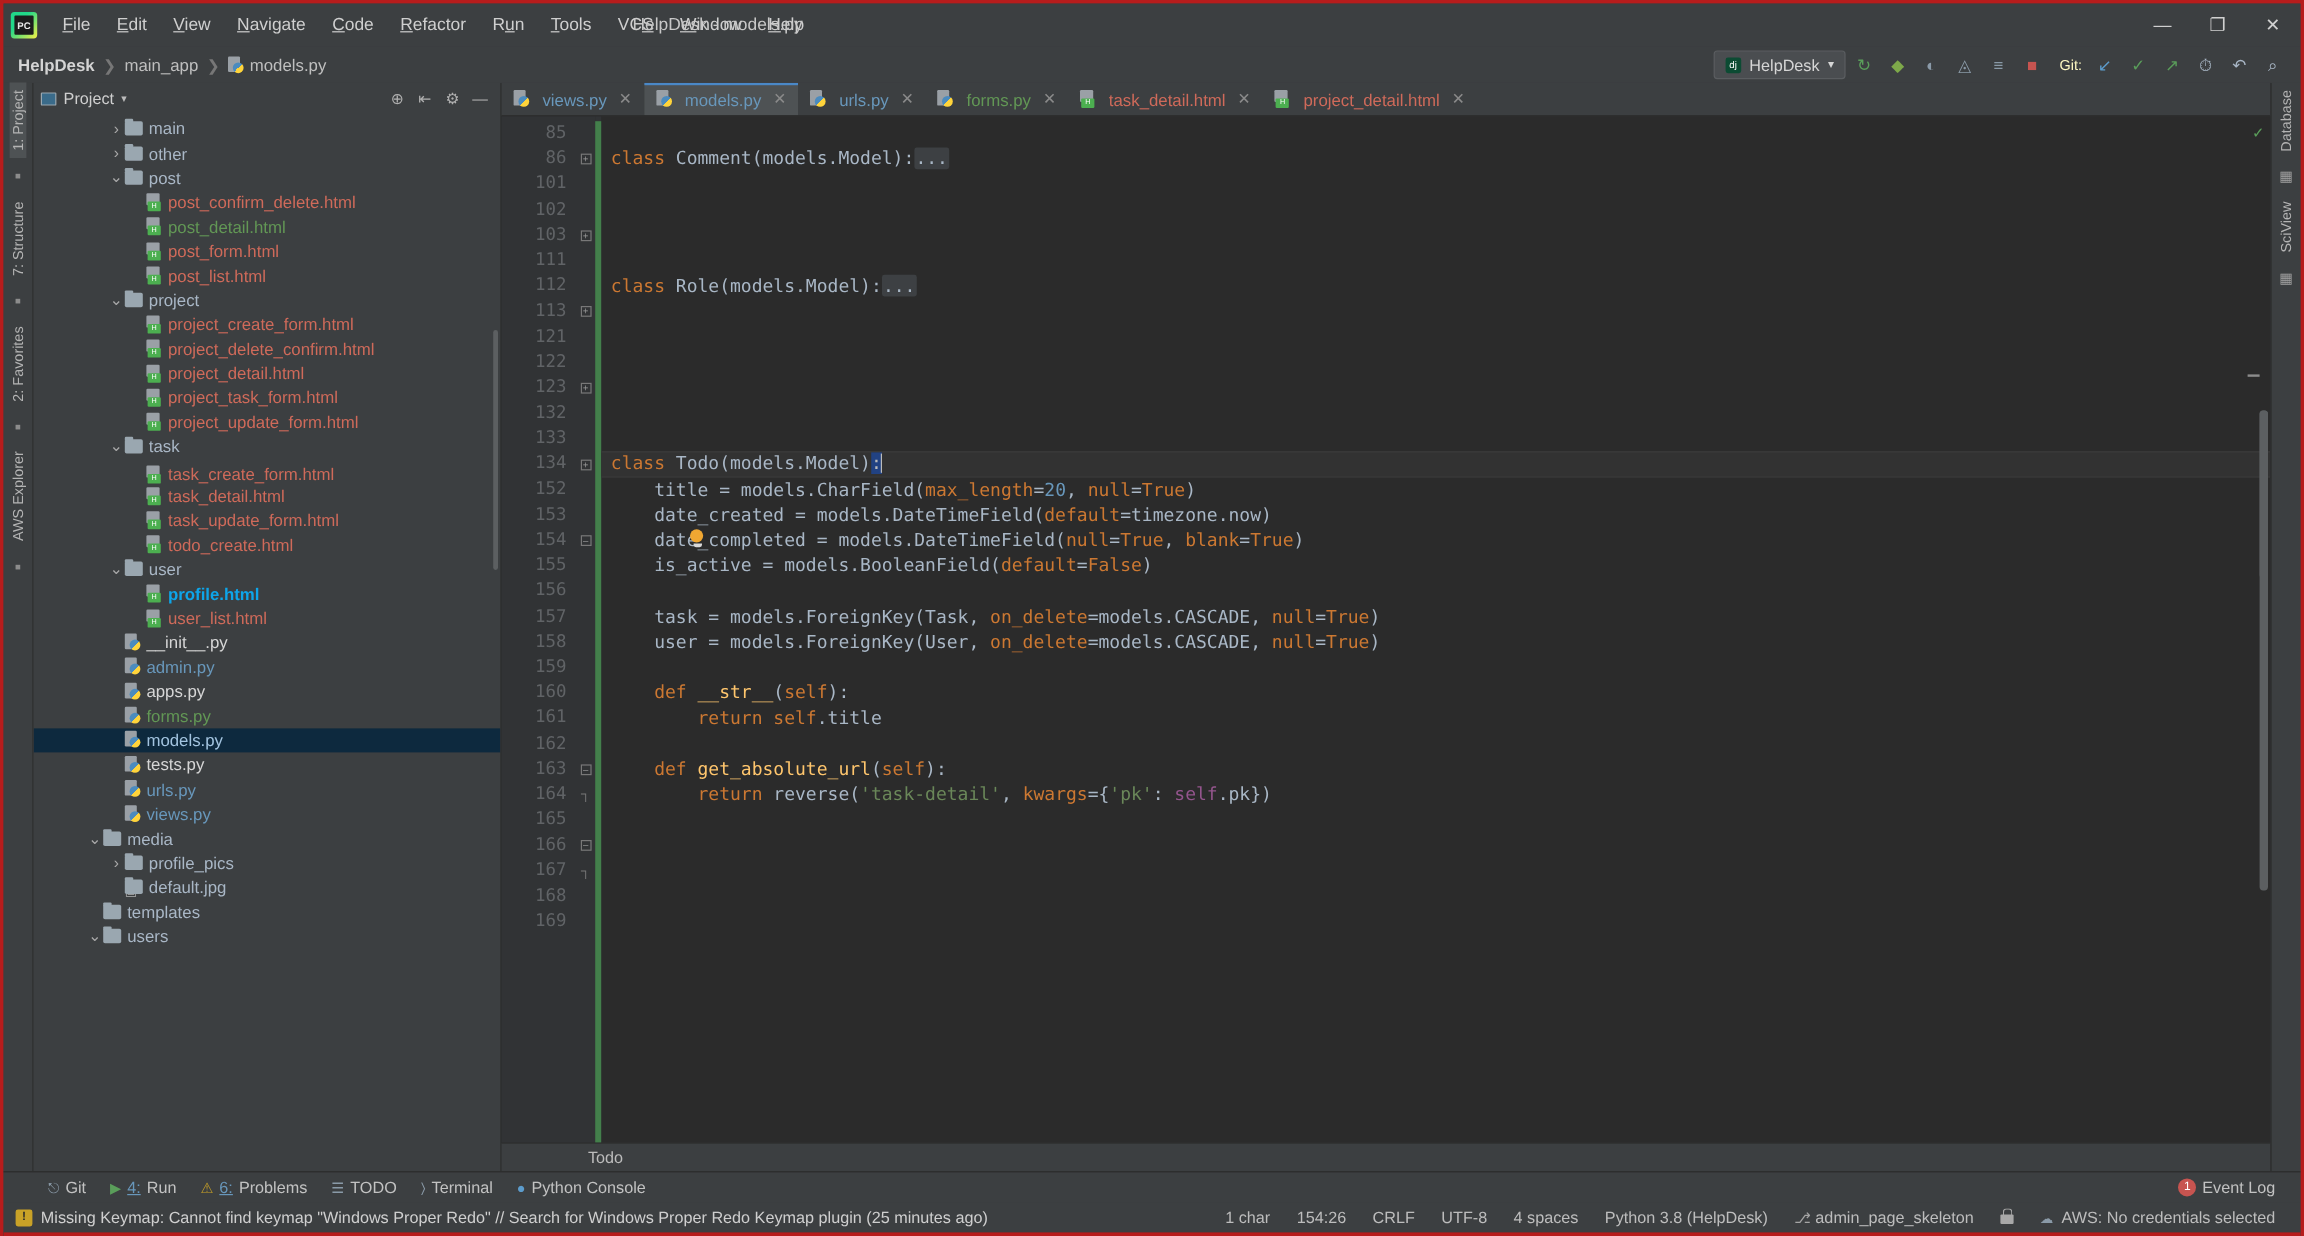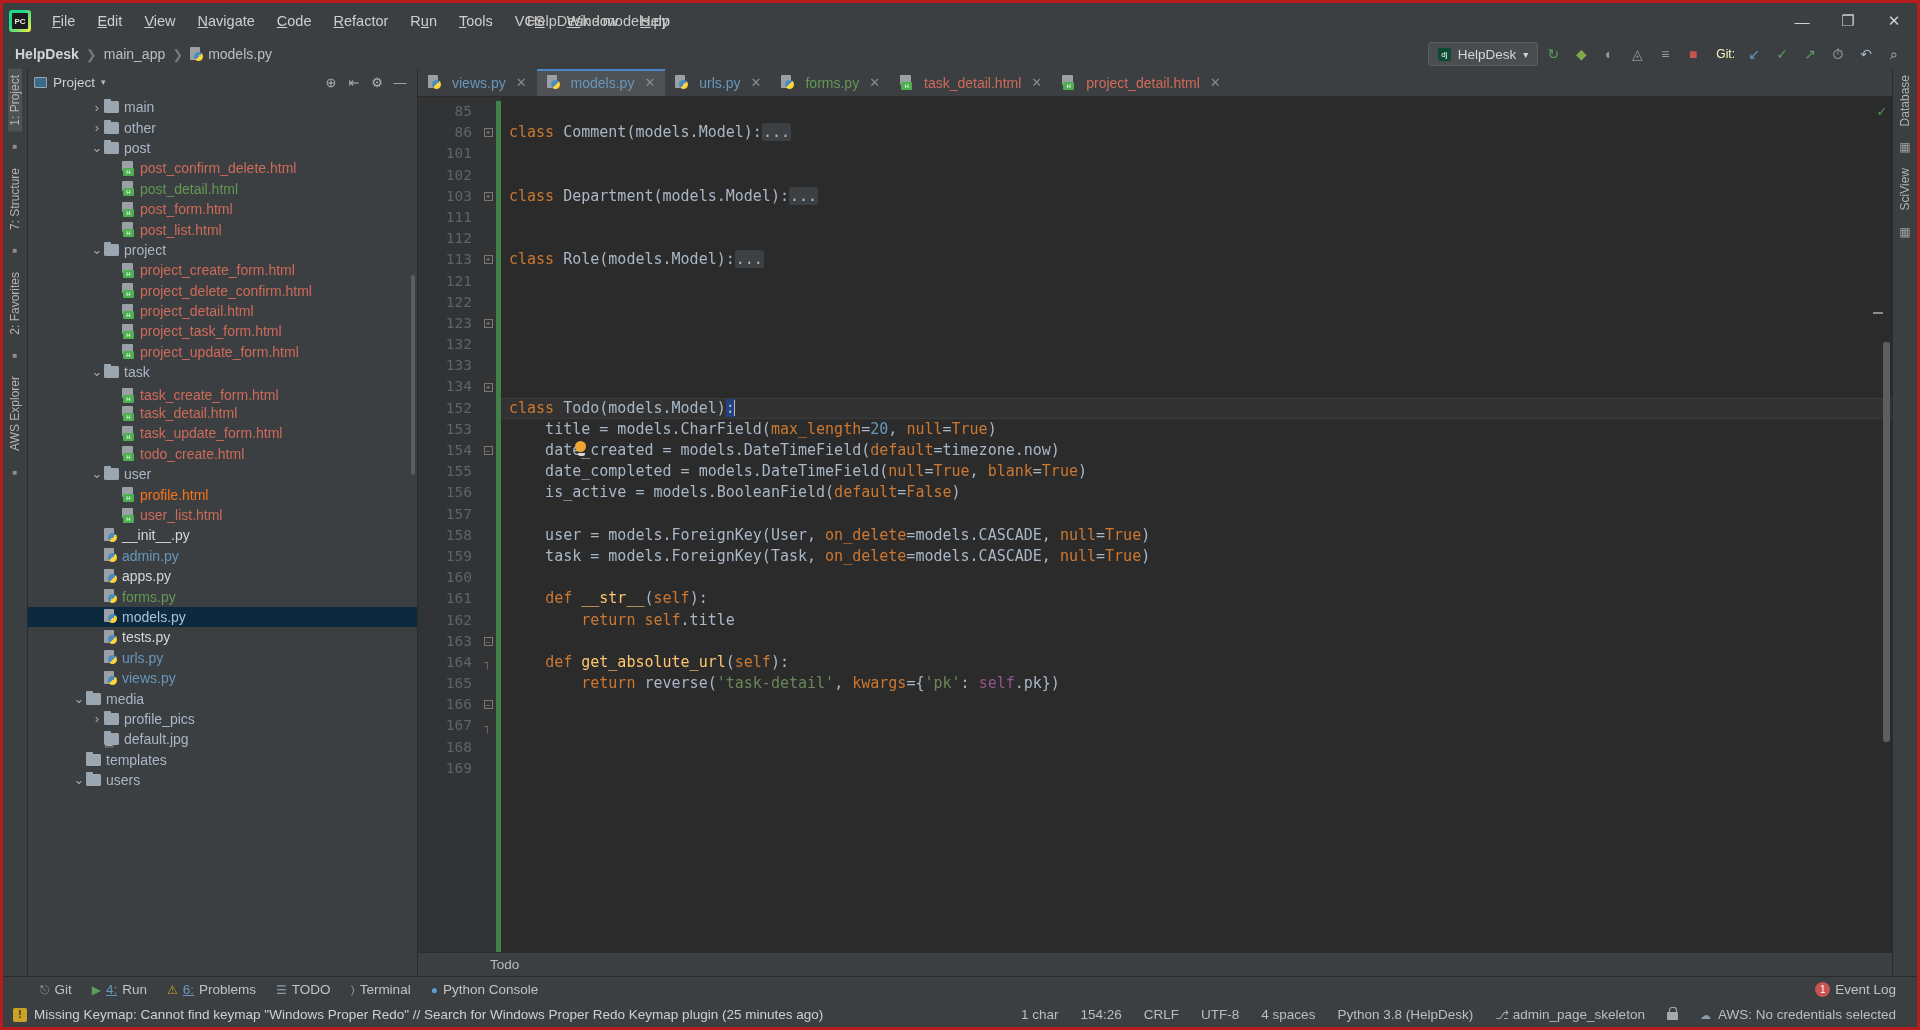--- a/index.html
+++ b/index.html
@@ -358,21 +358,21 @@
             <span style="color: rgb(207, 106, 90);">todo_create.html</span>
           </div>
           <div class="row" style="padding-left: 62px;">
             <span class="arw" style="font-size: 13px; line-height: 10px;">⌄</span>
             <span class="folder-ico"></span>
             <span style="color: rgb(169, 183, 198);">user</span>
           </div>
           <div class="row" style="padding-left: 80px;">
             <span class="arw"></span>
             <span class="html-ico"></span>
-            <span style="color: #f97316;">profile.html</span>
+            <span style="color: #0ea5e9; font-weight: bold;">profile.html</span>
           </div>
           <div class="row" style="padding-left: 80px;">
             <span class="arw"></span>
             <span class="html-ico"></span>
             <span style="color: rgb(207, 106, 90);">user_list.html</span>
           </div>
           <div class="row" style="padding-left: 62px;">
             <span class="arw"></span>
             <span class="py-ico"></span>
             <span style="color: rgb(214, 214, 214);">__init__.py</span>
@@ -573,38 +573,37 @@
               <div class="s"></div>
           </div>
           <div class="scroll-v" style="top:245px;height:140px;"></div>
           <div class="scroll-v" style="top:245px;height:400px;background:#5c5f61;"></div>
           <div class="mark-ok">✓</div>
           <div class="mark-tick" style="top:215px;"></div>
         <div class="ln">&nbsp;</div>
             <div class="ln"><span class="kw">class </span><span class="cls">Comment(models.Model):</span><span class="fold3">...</span></div>
             <div class="ln">&nbsp;</div>
             <div class="ln">&nbsp;</div>
-            <div class="ln"><span class="kw">class </span><span class="cls">Department(models.Model):</span><span class="fold3">...</span></div>
             <div class="ln">&nbsp;</div>
             <div class="ln">&nbsp;</div>
             <div class="ln"><span class="kw">class </span><span class="cls">Role(models.Model):</span><span class="fold3">...</span></div>
             <div class="ln">&nbsp;</div>
             <div class="ln">&nbsp;</div>
             <div class="ln">&nbsp;</div>
             <div class="ln">&nbsp;</div>
             <div class="ln">&nbsp;</div>
             <div class="ln">&nbsp;</div>
             <div class="ln cur"><span class="kw">class </span><span class="cls">Todo(models.Model)</span><span class="selchar">:</span><span class="caret-i"></span></div>
             <div class="ln"><span class="id">    title = models.CharField(</span><span class="param">max_length</span><span class="punct">=</span><span class="num">20</span><span class="punct">, </span><span class="param">null</span><span class="punct">=</span><span class="param">True</span><span class="punct">)</span></div>
             <div class="ln"><span class="id">    date_created = models.DateTimeField(</span><span class="param">default</span><span class="punct">=</span><span class="id">timezone.now</span><span class="punct">)</span></div>
             <div class="ln"><span class="id">    date_completed = models.DateTimeField(</span><span class="param">null</span><span class="punct">=</span><span class="param">True</span><span class="punct">, </span><span class="param">blank</span><span class="punct">=</span><span class="param">True</span><span class="punct">)</span></div>
             <div class="ln"><span class="id">    is_active = models.BooleanField(</span><span class="param">default</span><span class="punct">=</span><span class="param">False</span><span class="punct">)</span></div>
             <div class="ln">&nbsp;</div>
+            <div class="ln"><span class="id">    task = models.ForeignKey(Task, </span><span class="param">on_delete</span><span class="punct">=</span><span class="id">models.CASCADE</span><span class="punct">, </span><span class="param">null</span><span class="punct">=</span><span class="param">True</span><span class="punct">)</span></div>
             <div class="ln"><span class="id">    user = models.ForeignKey(User, </span><span class="param">on_delete</span><span class="punct">=</span><span class="id">models.CASCADE</span><span class="punct">, </span><span class="param">null</span><span class="punct">=</span><span class="param">True</span><span class="punct">)</span></div>
-            <div class="ln"><span class="id">    task = models.ForeignKey(Task, </span><span class="param">on_delete</span><span class="punct">=</span><span class="id">models.CASCADE</span><span class="punct">, </span><span class="param">null</span><span class="punct">=</span><span class="param">True</span><span class="punct">)</span></div>
             <div class="ln">&nbsp;</div>
             <div class="ln"><span class="id">    </span><span class="kw">def </span><span class="fn">__str__</span><span class="punct">(</span><span class="param">self</span><span class="punct">):</span></div>
             <div class="ln"><span class="id">        </span><span class="kw">return </span><span class="param">self</span><span class="id">.title</span></div>
             <div class="ln">&nbsp;</div>
             <div class="ln"><span class="id">    </span><span class="kw">def </span><span class="fn">get_absolute_url</span><span class="punct">(</span><span class="param">self</span><span class="punct">):</span></div>
             <div class="ln"><span class="id">        </span><span class="kw">return </span><span class="id">reverse(</span><span class="str">'task-detail'</span><span class="punct">, </span><span class="param">kwargs</span><span class="punct">={</span><span class="str">'pk'</span><span class="punct">: </span><span class="self">self</span><span class="id">.pk})</span></div>
             <div class="ln">&nbsp;</div>
             <div class="ln">&nbsp;</div>
           </div>
       </div>

